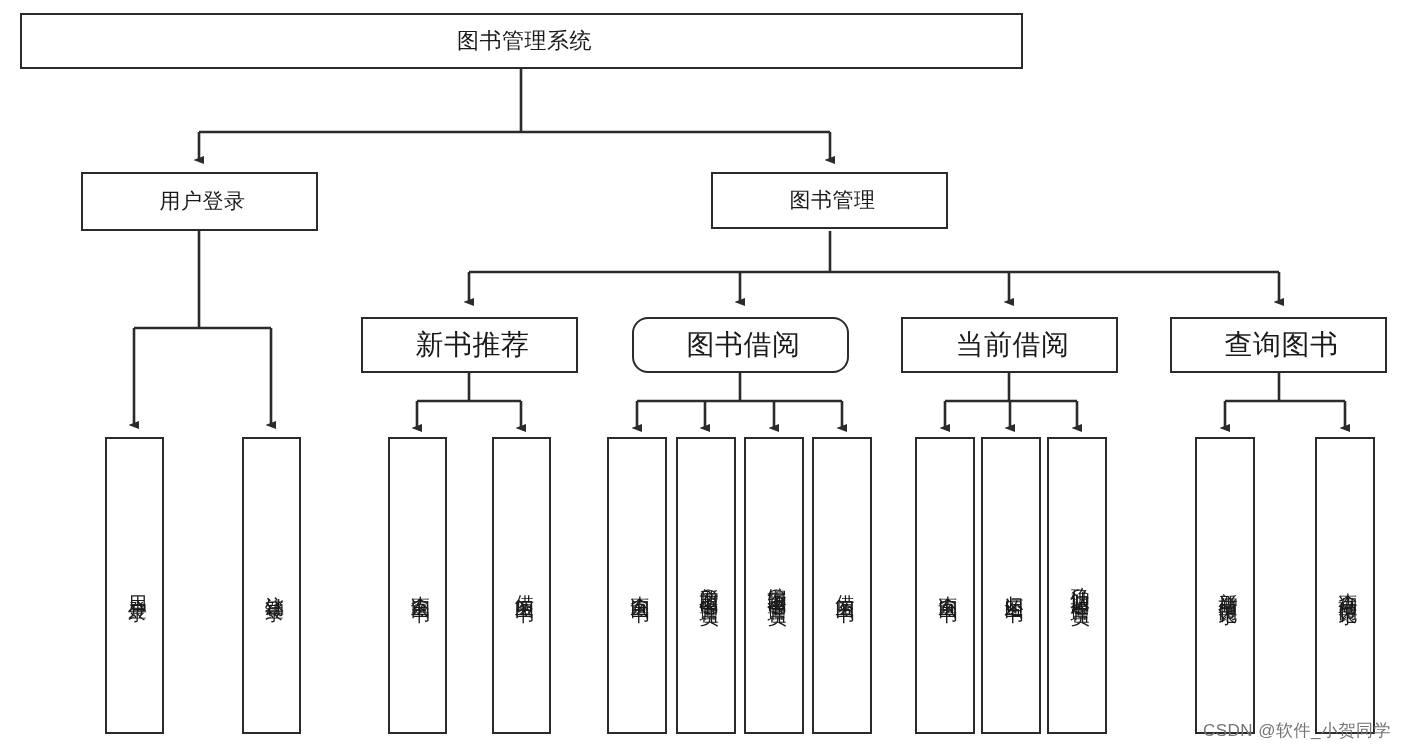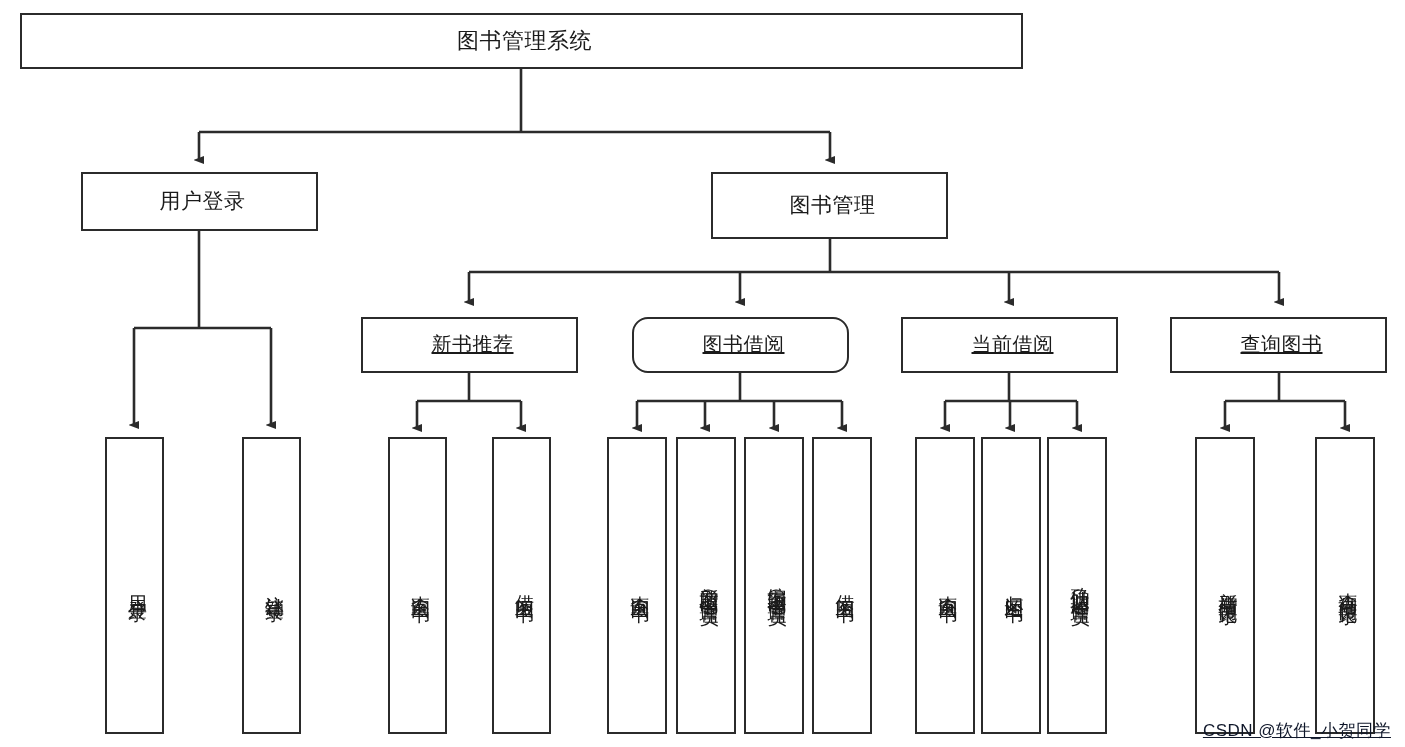--- a/index.html
+++ b/index.html
@@ -55,36 +55,34 @@
   .node.root {
     border-width: 2px;
   }
   .node.root .node-label {
     font-size: 22px;
   }
   .node.level2 .node-label {
     font-size: 21px;
   }
   .node.level3 .node-label {
-    font-size: 20px;
-    text-decoration: underline;
+    font-size: 28px;
   }
   .node.leaf .node-label {
     font-size: 19px;
   }
   #watermark {
     position: absolute;
     right: 14px;
     bottom: 5px;
     font-size: 17px;
-    color: #0f172a;
+    color: #737373;
     z-index: 5;
     white-space: nowrap;
     letter-spacing: 0.5px;
-    text-decoration: underline;
   }
 </style>
 </head>
 <body>
 
 <div id="diagram-canvas">
 
   <svg id="edge-layer" viewBox="0 0 1405 747" xmlns="http://www.w3.org/2000/svg">
     <defs>
       <marker id="arrow" markerWidth="10" markerHeight="10" refX="5" refY="5" orient="auto" markerUnits="userSpaceOnUse">
@@ -136,21 +134,21 @@
   </svg>
 
   <div class="node root" style="left:20px; top:13px; width:1003px; height:56px;">
     <span class="node-label">图书管理系统</span>
   </div>
 
   <div class="node level2" style="left:81px; top:172px; width:237px; height:59px;">
     <span class="node-label">用户登录</span>
   </div>
 
-  <div class="node level2" style="left:711px; top:172px; width:237px; height:67px;">
+  <div class="node level2" style="left:711px; top:172px; width:237px; height:57px;">
     <span class="node-label">图书管理</span>
   </div>
 
   <div class="node level3" style="left:361px; top:317px; width:217px; height:56px;">
     <span class="node-label">新书推荐</span>
   </div>
 
   <div class="node level3" style="left:632px; top:317px; width:217px; height:56px;border-radius:16px;">
     <span class="node-label">图书借阅</span>
   </div>

